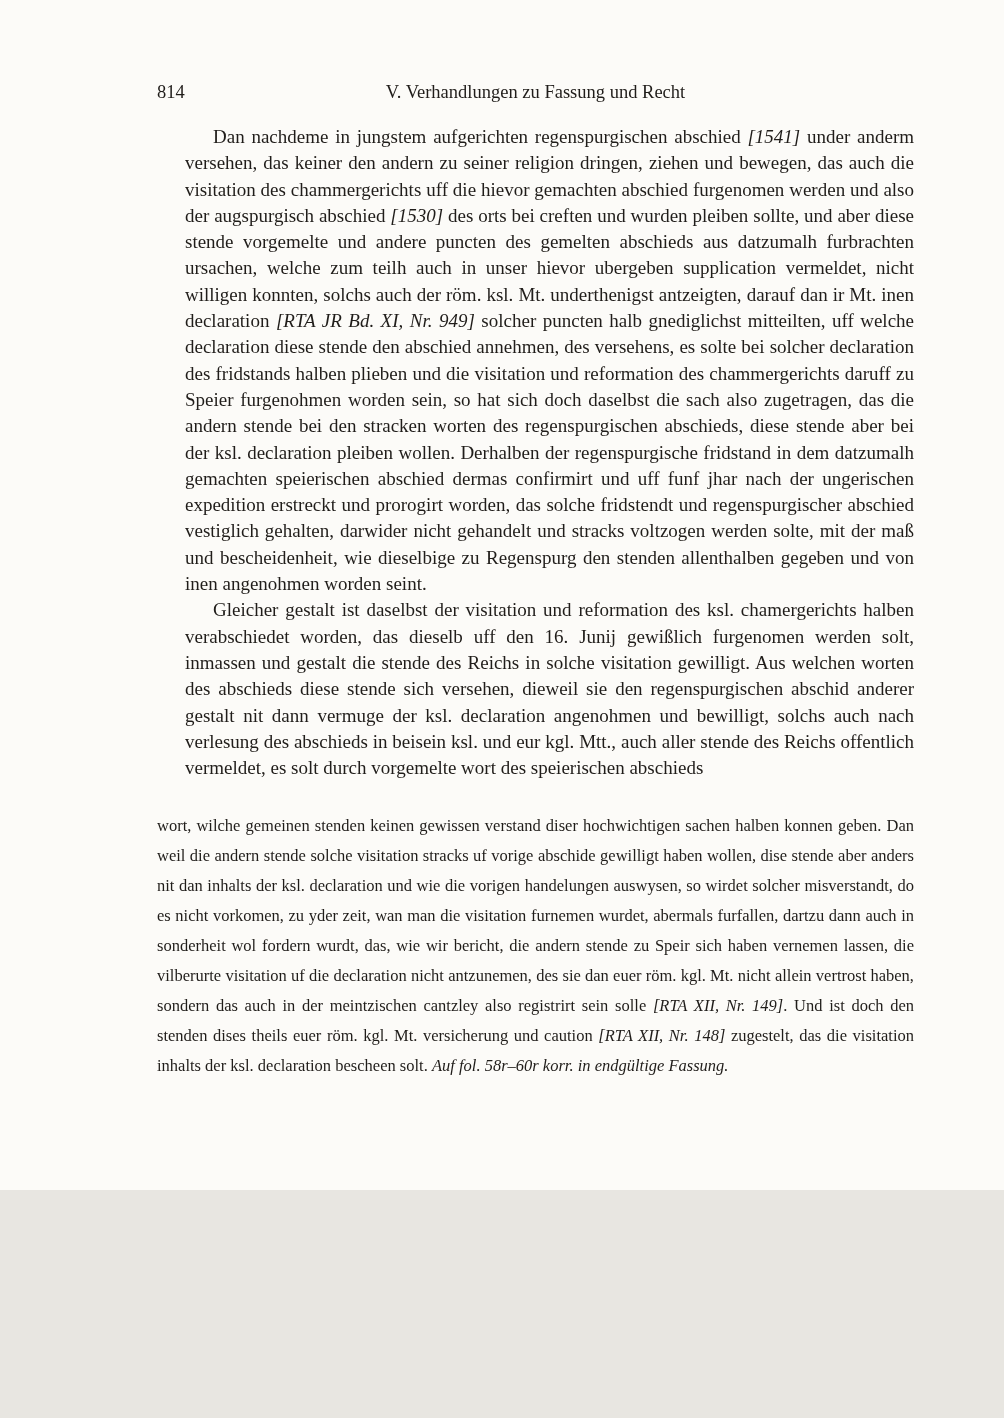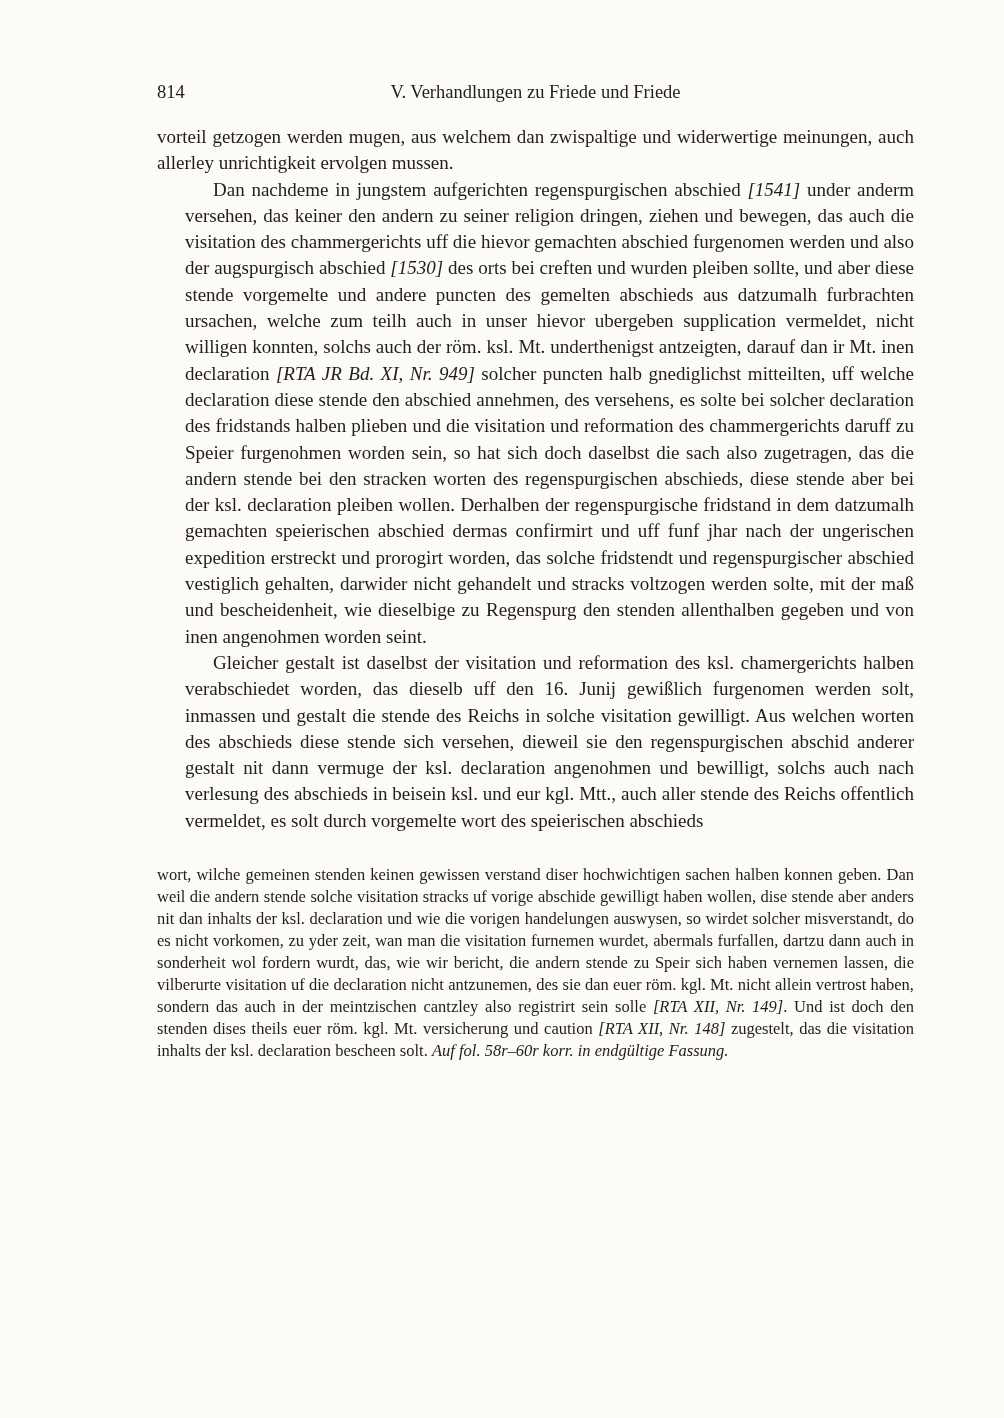--- a/index.html
+++ b/index.html
@@ -5,21 +5,21 @@
 <style>
   :root {
     --paper: #fcfbf8;
     --ink: #201d1a;
   }
   * { box-sizing: border-box; }
   html, body { margin: 0; padding: 0; background: #e8e6e1; }
   .page {
     position: relative;
     width: 1004px;
-    height: 1418px;
+    height: 1190px;
     margin: 0 auto;
     background: var(--paper, #fcfbf8);
     color: var(--ink, #201d1a);
     font-family: "Liberation Serif", "DejaVu Serif", serif;
     overflow: hidden;
     padding-left: 36px;
   }
   .content {
     position: absolute;
     left: 157px;
@@ -45,40 +45,39 @@
   .body-text {
     font-size: 19px;
     line-height: 26.3px;
     text-align: justify;
   }
   .body-text .para { margin: 0; }
   .body-text .para.indent { text-indent: 28px; margin-left: 28px; }
   .footnote {
     margin-top: 30px;
     font-size: 16.5px;
-    line-height: 22px;
+    line-height: 30px;
     text-align: justify;
   }
   .footnote .para { margin: 0; }
   .run { font-style: normal; }
   .run.italic { font-style: italic; }
 </style>
 </head>
 <body>
 
 <div class="page">
   <div class="content">
 
     <div class="header-row">
       <span class="page-number">814</span>
-      <span class="running-head">V. Verhandlungen zu Friede und Friede</span>
+      <span class="running-head">V. Verhandlungen zu Fassung und Recht</span>
     </div>
 
     <div class="body-text">
-        <p class="para"><span class="run">vorteil getzogen werden mugen, aus welchem dan zwispaltige und widerwertige meinungen, auch allerley unrichtigkeit ervolgen mussen.</span></p>
         <p class="para indent"><span class="run">Dan nachdeme in jungstem aufgerichten regenspurgischen abschied </span><span class="run italic">[1541]</span><span class="run"> under anderm versehen, das keiner den andern zu seiner religion dringen, ziehen und bewegen, das auch die visitation des chammergerichts uff die hievor gemachten abschied furgenomen werden und also der augspurgisch abschied </span><span class="run italic">[1530]</span><span class="run"> des orts bei creften und wurden pleiben sollte, und aber diese stende vorgemelte und andere puncten des gemelten abschieds aus datzumalh furbrachten ursachen, welche zum teilh auch in unser hievor ubergeben supplication vermeldet, nicht willigen konnten, solchs auch der röm. ksl. Mt. underthenigst antzeigten, darauf dan ir Mt. inen declaration </span><span class="run italic">[RTA JR Bd. XI, Nr. 949]</span><span class="run"> solcher puncten halb gnediglichst mitteilten, uff welche declaration diese stende den abschied annehmen, des versehens, es solte bei solcher declaration des fridstands halben plieben und die visitation und reformation des chammergerichts daruff zu Speier furgenohmen worden sein, so hat sich doch daselbst die sach also zugetragen, das die andern stende bei den stracken worten des regenspurgischen abschieds, diese stende aber bei der ksl. declaration pleiben wollen. Derhalben der regenspurgische fridstand in dem datzumalh gemachten speierischen abschied dermas confirmirt und uff funf jhar nach der ungerischen expedition erstreckt und prorogirt worden, das solche fridstendt und regenspurgischer abschied vestiglich gehalten, darwider nicht gehandelt und stracks voltzogen werden solte, mit der maß und bescheidenheit, wie dieselbige zu Regenspurg den stenden allenthalben gegeben und von inen angenohmen worden seint.</span></p>
         <p class="para indent"><span class="run">Gleicher gestalt ist daselbst der visitation und reformation des ksl. chamergerichts halben verabschiedet worden, das dieselb uff den 16. Junij gewißlich furgenomen werden solt, inmassen und gestalt die stende des Reichs in solche visitation gewilligt. Aus welchen worten des abschieds diese stende sich versehen, dieweil sie den regenspurgischen abschid anderer gestalt nit dann vermuge der ksl. declaration angenohmen und bewilligt, solchs auch nach verlesung des abschieds in beisein ksl. und eur kgl. Mtt., auch aller stende des Reichs offentlich vermeldet, es solt durch vorgemelte wort des speierischen abschieds</span></p>
       </div>
 
     <div class="footnote">
         <p class="para"><span class="run">wort, wilche gemeinen stenden keinen gewissen verstand diser hochwichtigen sachen halben konnen geben. Dan weil die andern stende solche visitation stracks uf vorige abschide gewilligt haben wollen, dise stende aber anders nit dan inhalts der ksl. declaration und wie die vorigen handelungen auswysen, so wirdet solcher misverstandt, do es nicht vorkomen, zu yder zeit, wan man die visitation furnemen wurdet, abermals furfallen, dartzu dann auch in sonderheit wol fordern wurdt, das, wie wir bericht, die andern stende zu Speir sich haben vernemen lassen, die vilberurte visitation uf die declaration nicht antzunemen, des sie dan euer röm. kgl. Mt. nicht allein vertrost haben, sondern das auch in der meintzischen cantzley also registrirt sein solle </span><span class="run italic">[RTA XII, Nr. 149]</span><span class="run">. Und ist doch den stenden dises theils euer röm. kgl. Mt. versicherung und caution </span><span class="run italic">[RTA XII, Nr. 148]</span><span class="run"> zugestelt, das die visitation inhalts der ksl. declaration bescheen solt. </span><span class="run italic">Auf fol. 58r–60r korr. in endgültige Fassung.</span></p>
       </div>
 
   </div>
 </div>

